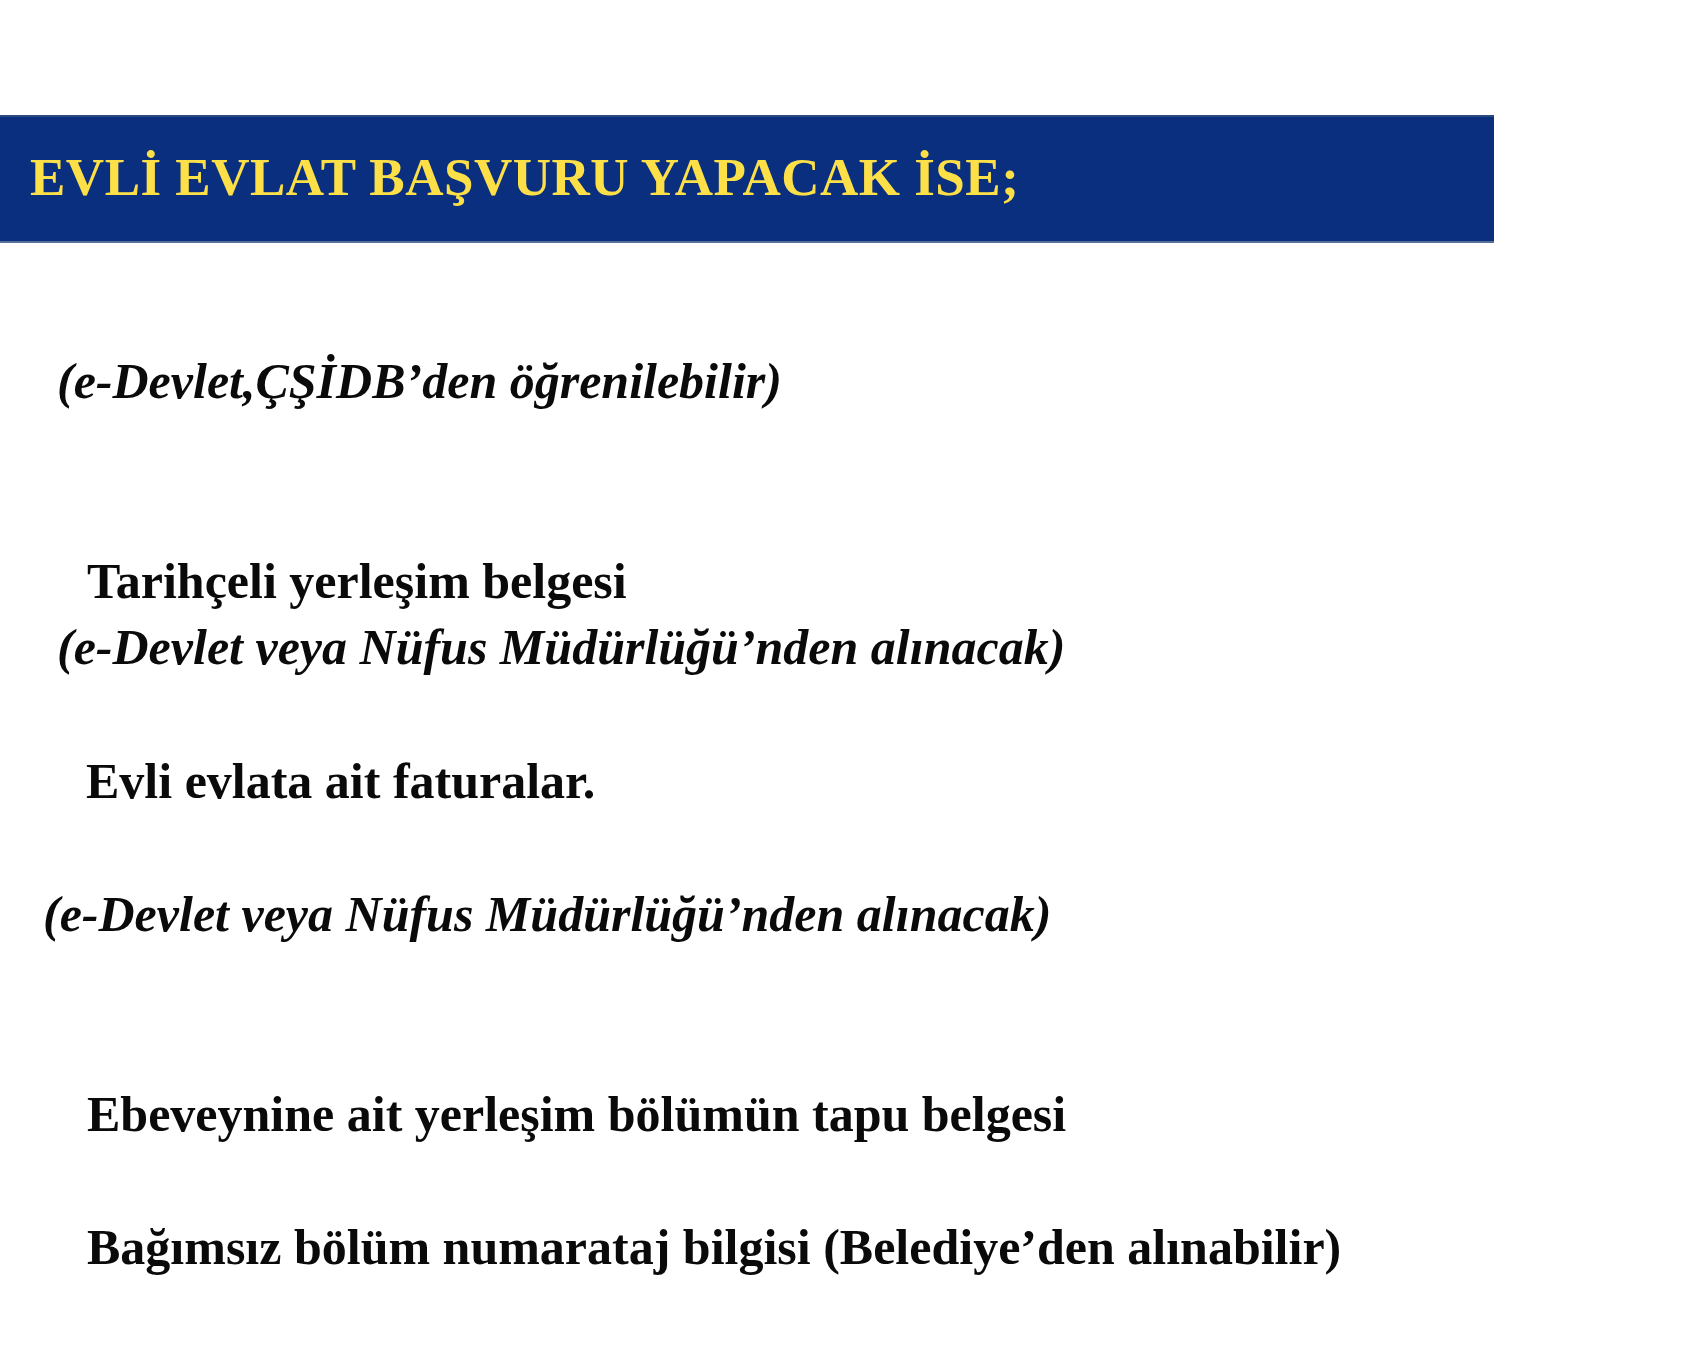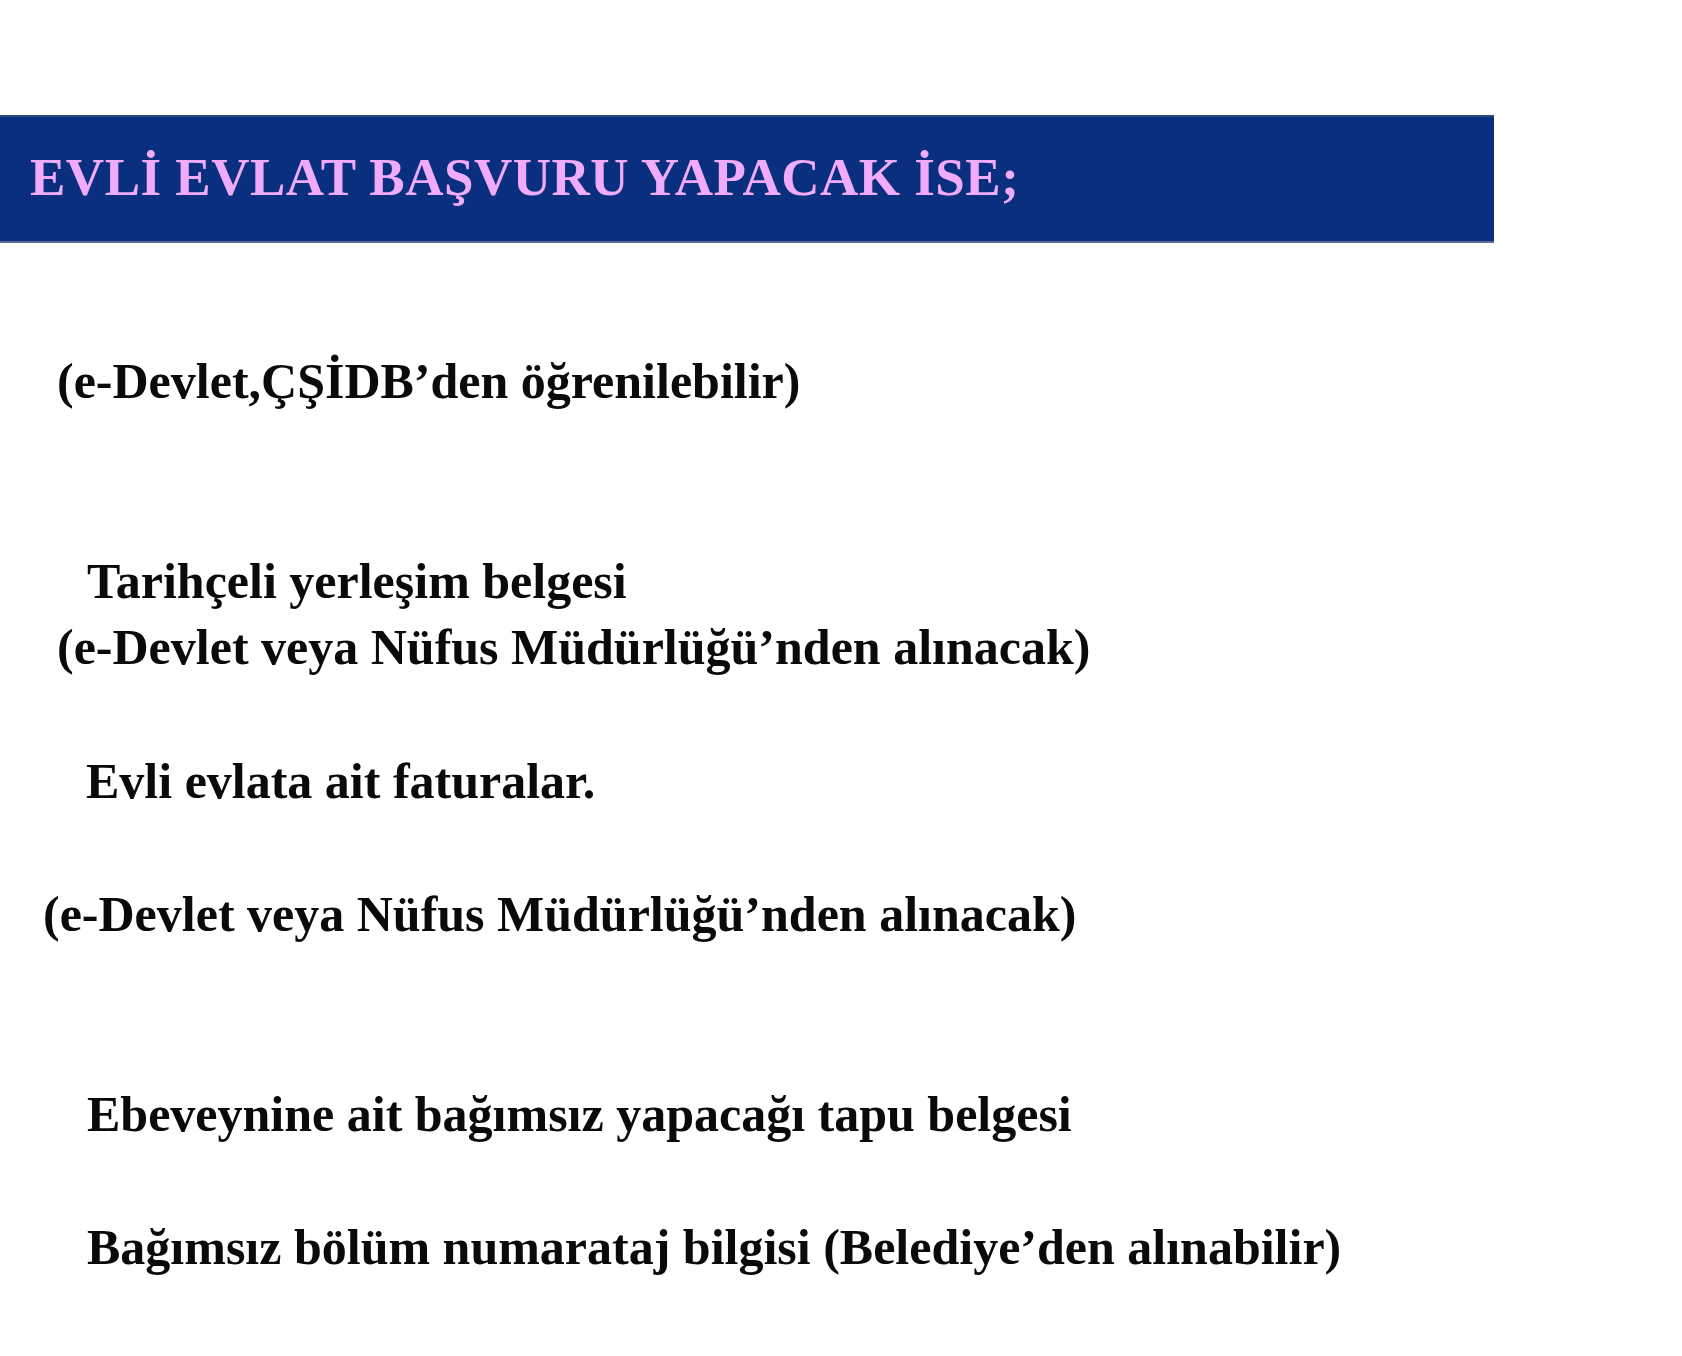--- a/index.html
+++ b/index.html
@@ -26,40 +26,41 @@
       border-bottom: 2px solid #5a6f96;
       box-sizing: border-box;
     }
     .banner-title {
       position: absolute;
       left: 30px;
       top: 30px;
       margin: 0;
       font-size: 53px;
       font-weight: bold;
-      color: #f0abfc;
+      color: #fde047;
       letter-spacing: 0.5px;
       line-height: 60px;
       white-space: nowrap;
     }
     .item {
       position: absolute;
       margin: 0;
       font-size: 50px;
       font-weight: bold;
       line-height: 66px;
       white-space: nowrap;
     }
     .item .main {
       display: block;
       padding-left: 30px;
     }
     .item .sub {
       display: block;
       padding-left: 0;
+      font-style: italic;
     }
   </style>
 </head>
 <body>
 
 <div class="banner">
   <h1 class="banner-title">EVLİ EVLAT BAŞVURU YAPACAK İSE;</h1>
 </div>
 
 <div class="item" style="left:57px; top:348px;">
@@ -73,18 +74,18 @@
 
 <div class="item" style="left:56px; top:748px;">
   <span class="main">Evli evlata ait faturalar.</span>
 </div>
 
 <div class="item" style="left:43px; top:881px;">
   <span class="sub">(e-Devlet veya Nüfus Müdürlüğü’nden alınacak)</span>
 </div>
 
 <div class="item" style="left:57px; top:1081px;">
-  <span class="main">Ebeveynine ait bağımsız yapacağı tapu belgesi</span>
+  <span class="main">Ebeveynine ait yerleşim bölümün tapu belgesi</span>
 </div>
 
 <div class="item" style="left:57px; top:1214px;">
   <span class="main">Bağımsız bölüm numarataj bilgisi (Belediye’den alınabilir)</span>
 </div>
 
 </body></html>

